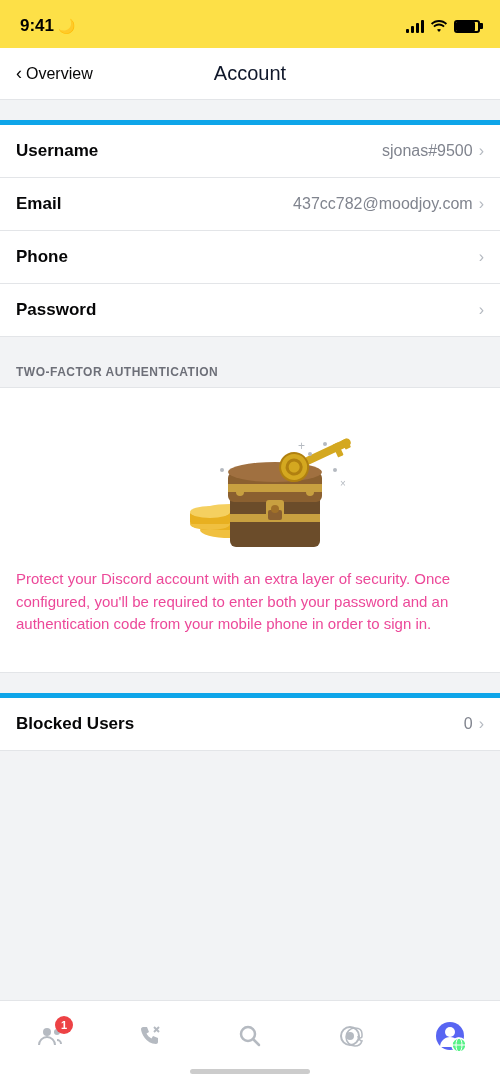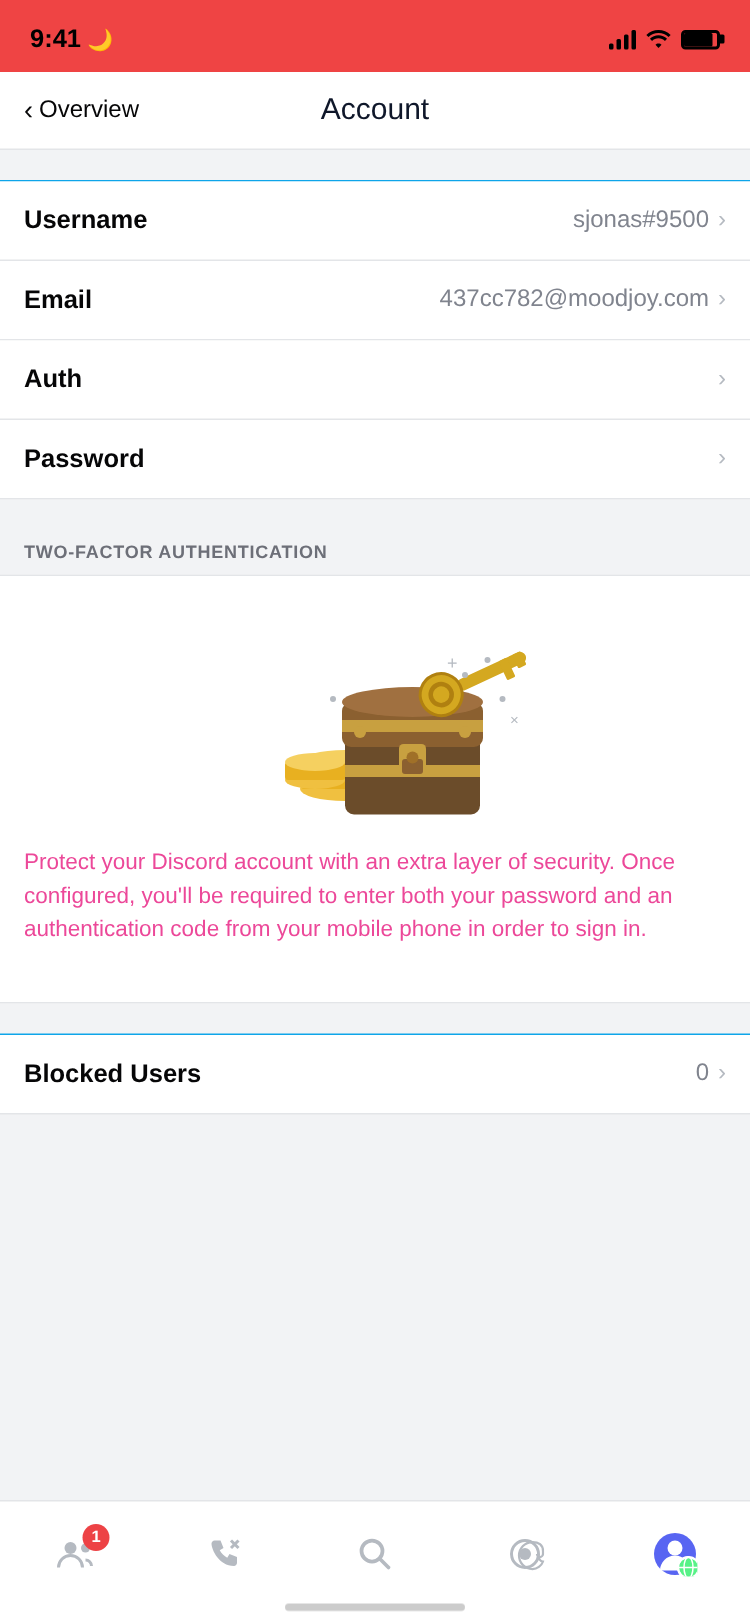--- a/index.html
+++ b/index.html
@@ -9,21 +9,21 @@
       min-height: 1080px;
       background: #f2f3f5;
       font-family: -apple-system, BlinkMacSystemFont, 'Segoe UI', sans-serif;
       color: #060607;
       position: relative;
       overflow-x: hidden;
     }
 
     
     .status-bar {
-      background: #ef4444;
+      background: #fde047;
       display: flex;
       align-items: center;
       justify-content: space-between;
       padding: 12px 20px 8px 20px;
       height: 48px;
     }
     .status-time {
       font-size: 17px;
       font-weight: 600;
       color: #000;
@@ -118,21 +118,21 @@
     .section-header {
       padding: 8px 16px 8px 16px;
       font-size: 12px;
       font-weight: 700;
       color: #6d6f78;
       letter-spacing: 0.5px;
       text-transform: uppercase;
     }
     .section-body {
       background: #fff;
-      border-top: 1px solid #0ea5e9;
+      border-top: 5px solid #0ea5e9;
       border-bottom: 1px solid #e3e5e8;
     }
 
     
     .list-item {
       display: flex;
       align-items: center;
       justify-content: space-between;
       padding: 16px 16px;
       border-bottom: 1px solid #e3e5e8;
@@ -304,21 +304,21 @@
 
       <div class="list-item">
         <span class="list-item-label">Email</span>
         <div class="list-item-right">
           <span class="list-item-value">437cc782@moodjoy.com</span>
           <span class="chevron-right">›</span>
         </div>
       </div>
 
       <div class="list-item">
-        <span class="list-item-label">Auth</span>
+        <span class="list-item-label">Phone</span>
         <div class="list-item-right">
           <span class="chevron-right">›</span>
         </div>
       </div>
 
       <div class="list-item">
         <span class="list-item-label">Password</span>
         <div class="list-item-right">
           <span class="chevron-right">›</span>
         </div>

